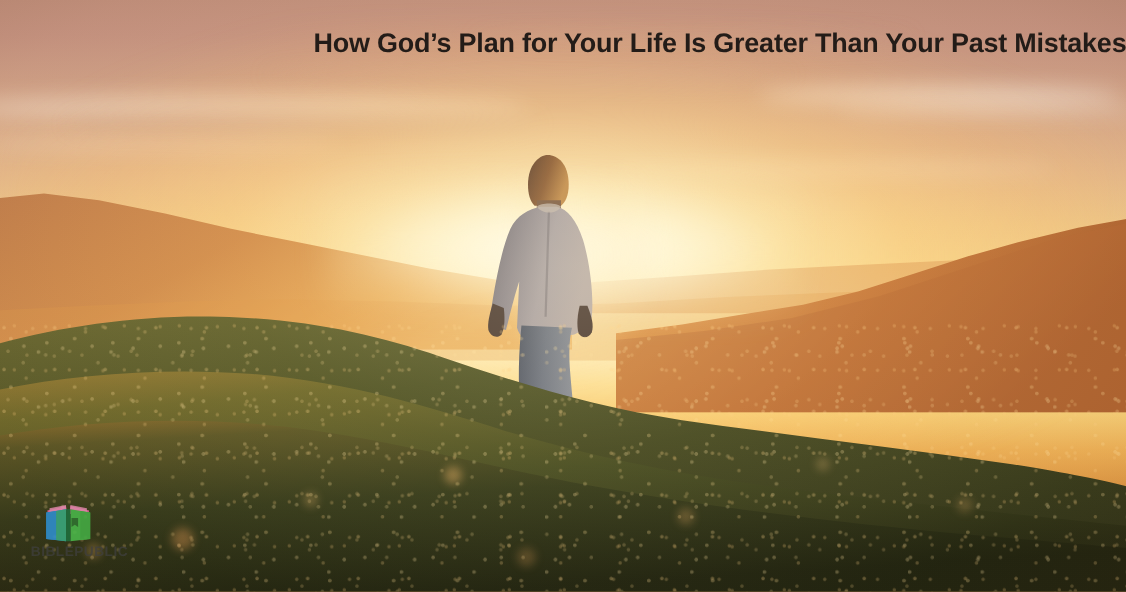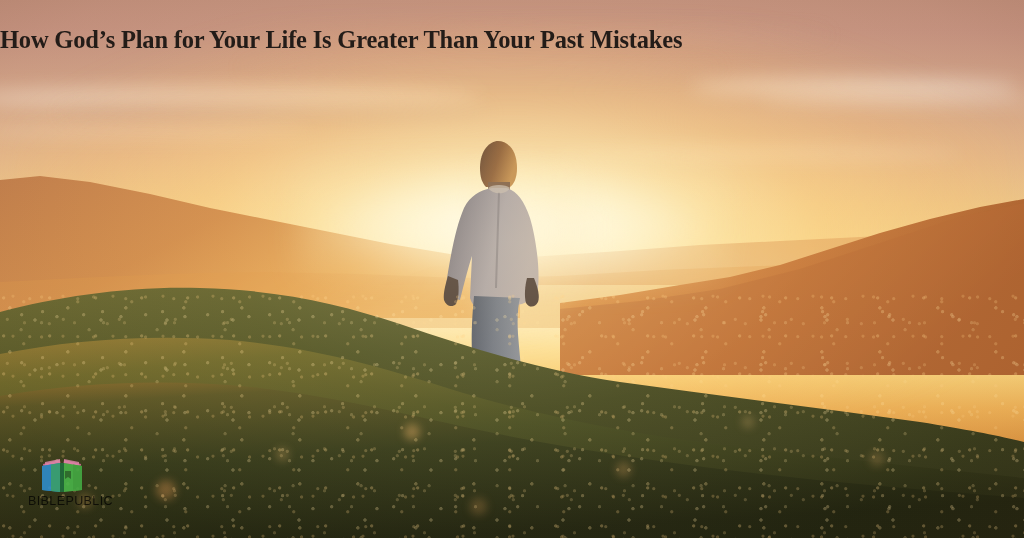--- a/index.html
+++ b/index.html
@@ -183,26 +183,26 @@
     filter: blur(4px);
     pointer-events: none;
   }
 
   
   .title {
     position: absolute;
     left: 0;
     top: 26px;
     width: 100%;
-    text-align: left;
+    text-align: right;
     font-size: 24.5px;
     font-weight: bold;
     letter-spacing: -0.2px;
     color: #231c18;
-    font-family: Liberation Serif, serif;
+    font-family: Liberation Sans, sans-serif;
     white-space: nowrap;
   }
 
   
   .logo {
     position: absolute;
     left: 28px;
     top: 458px;
     width: 130px;
     height: 56px;
@@ -215,23 +215,23 @@
     width: 44px;
     height: 38px;
   }
   .logo-mark svg { display:block; }
   .logo-text {
     position: absolute;
     left: 0;
     top: 36px;
     width: 130px;
     font-size: 12.5px;
-    font-weight: normal;
+    font-weight: bold;
     letter-spacing: 0.4px;
-    color: #000000;
+    color: #404040;
     font-family: "Liberation Sans", sans-serif;
     opacity: 0.82;
   }
 
   
   .haze {
     position: absolute;
     left: 0; top: 0; width: 100%; height: 100%;
     pointer-events: none;
     background: radial-gradient(ellipse at 50% 45%,

